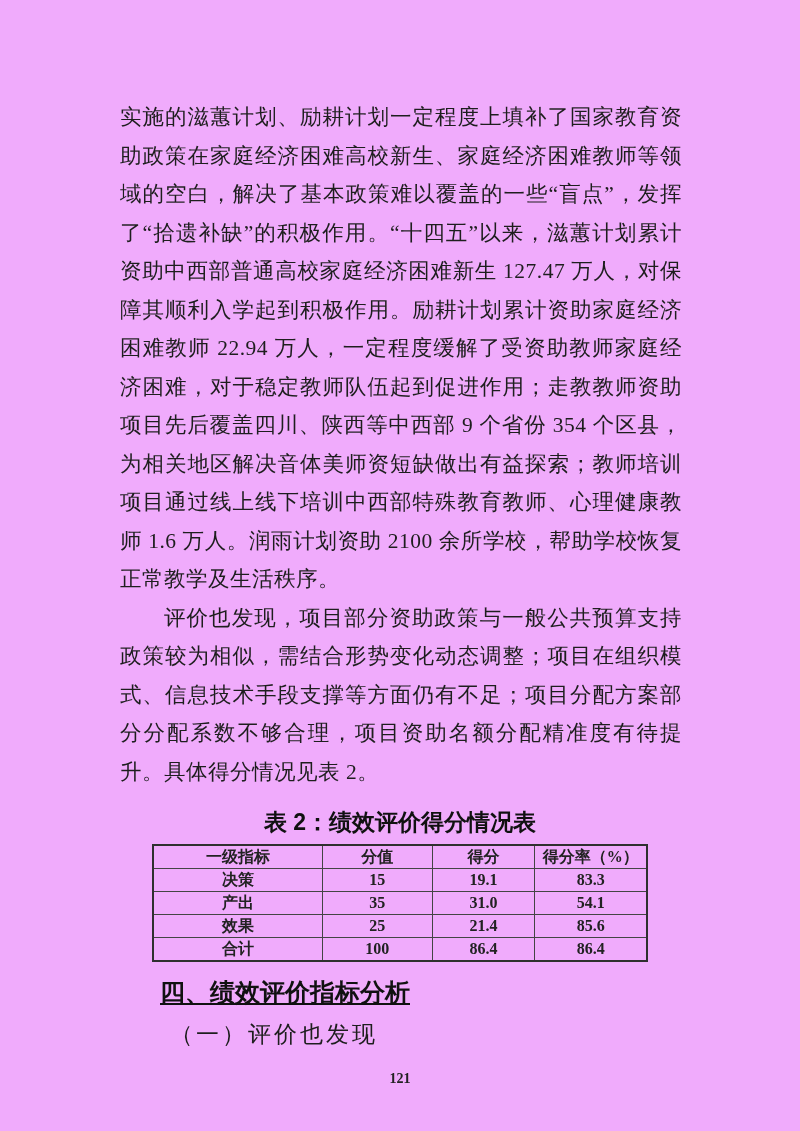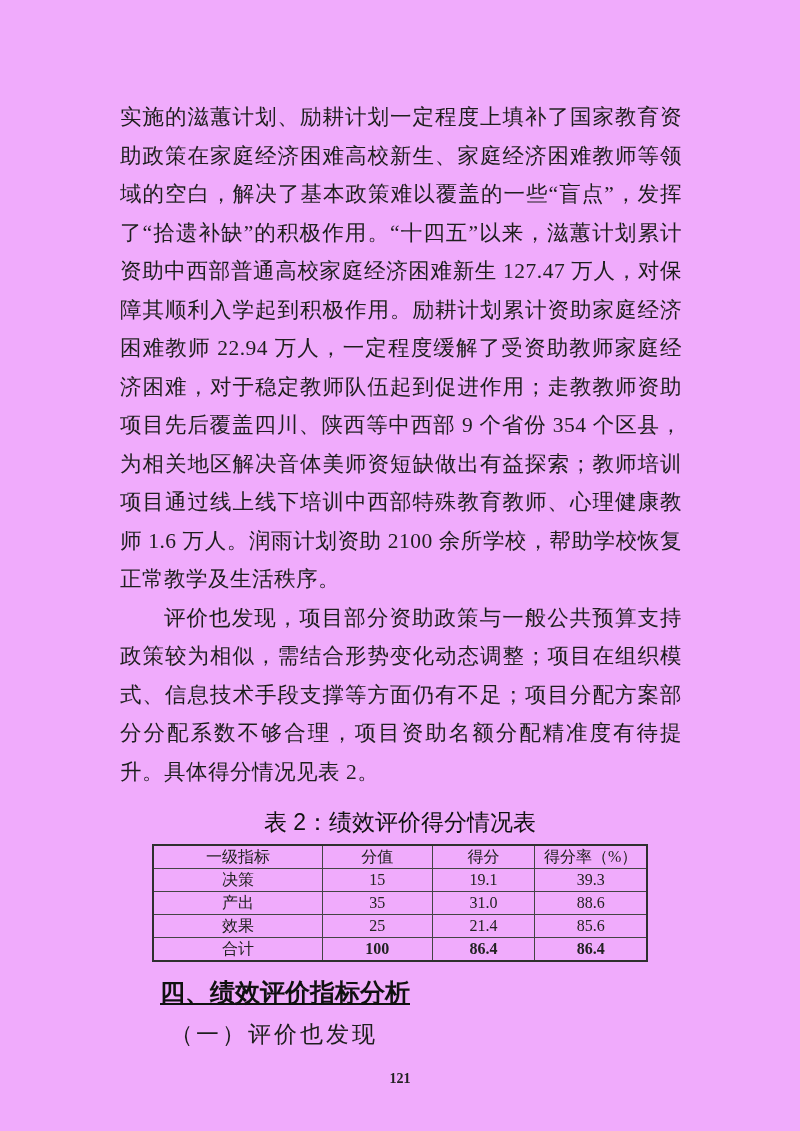--- a/index.html
+++ b/index.html
@@ -32,40 +32,41 @@
     color: #1e1e1e;
   }
   p.body-para.indented {
     text-indent: 44px;
   }
   .table-title {
     width: 496px;
     margin: 16px 0 6px 32px;
     text-align: center;
     font-family: "Liberation Sans", "DejaVu Sans", sans-serif;
-    font-weight: normal;
+    font-weight: bold;
     font-size: 23px;
     color: #111111;
   }
   table.score-table {
     margin-left: 32px;
     width: 496px;
     border-collapse: collapse;
     border: 2px solid #2f2f2f;
     table-layout: fixed;
   }
   table.score-table td {
     border: 1px solid #444444;
     height: 22px;
     text-align: center;
     vertical-align: middle;
     font-size: 16px;
     line-height: 1;
     color: #222222;
     padding: 0;
+    font-weight: bold;
   }
   table.score-table col.c1 { width: 34.3%; }
   table.score-table col.c2 { width: 22.2%; }
   table.score-table col.c3 { width: 20.8%; }
   table.score-table col.c4 { width: 22.7%; }
   table.score-table td.bold { font-weight: bold; }
   .section-heading {
     margin: 14px 0 0 40px;
     font-family: "Liberation Sans", "DejaVu Sans", sans-serif;
     font-weight: bold;
@@ -118,27 +119,27 @@
         <tr>
           <td>一级指标</td>
           <td>分值</td>
           <td>得分</td>
           <td>得分率（%）</td>
         </tr>
         <tr>
           <td>决策</td>
           <td>15</td>
           <td>19.1</td>
-          <td>39.3</td>
+          <td>83.3</td>
         </tr>
         <tr>
           <td>产出</td>
           <td>35</td>
           <td>31.0</td>
-          <td>88.6</td>
+          <td>54.1</td>
         </tr>
         <tr>
           <td>效果</td>
           <td>25</td>
           <td>21.4</td>
           <td>85.6</td>
         </tr>
         <tr>
           <td>合计</td>
           <td class="bold">100</td>

